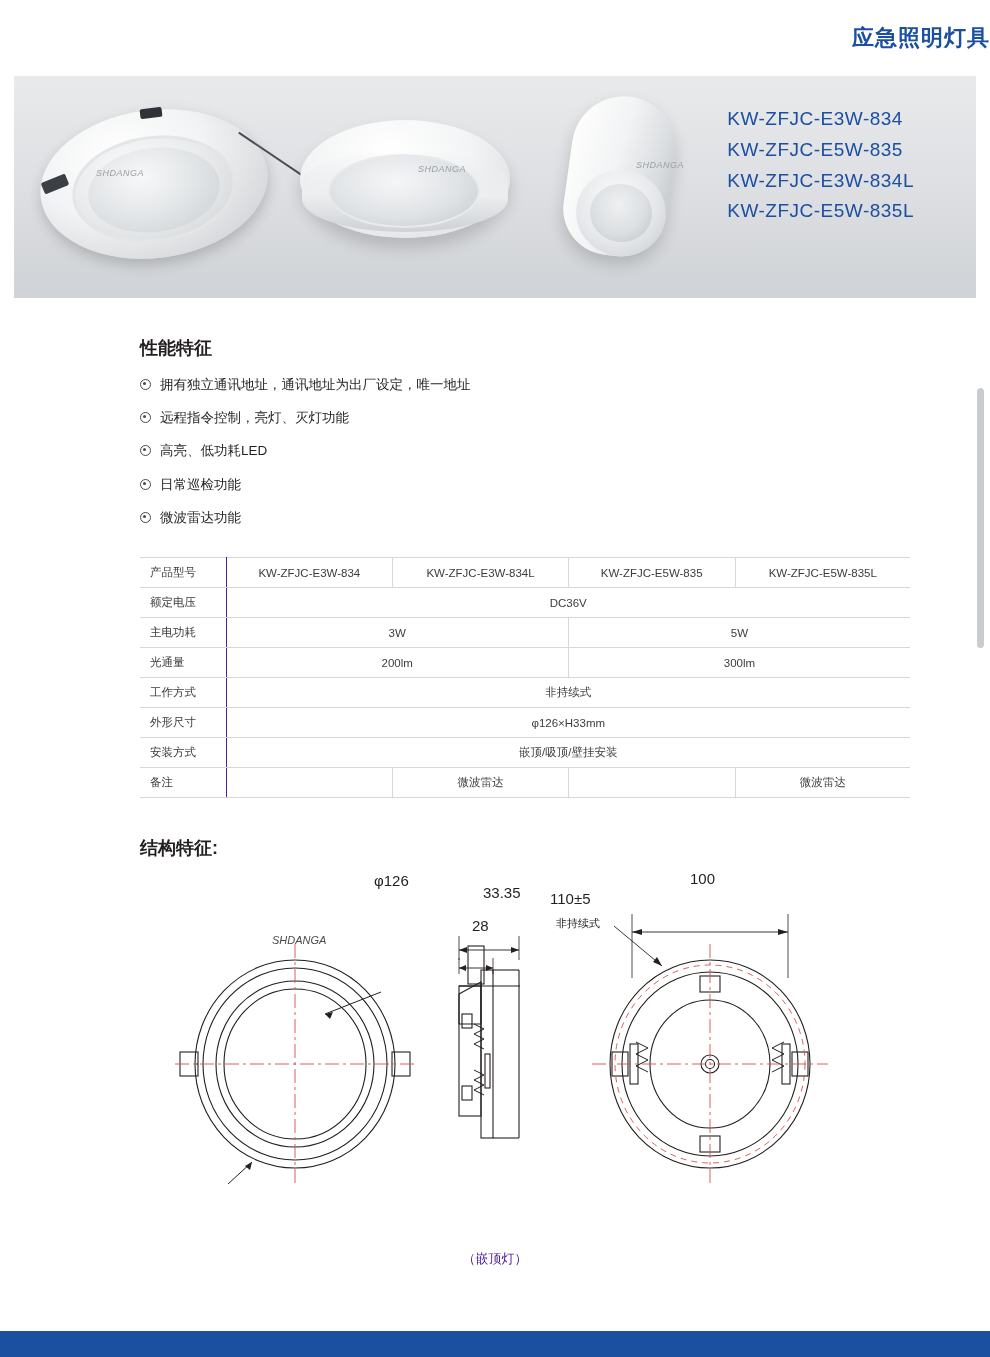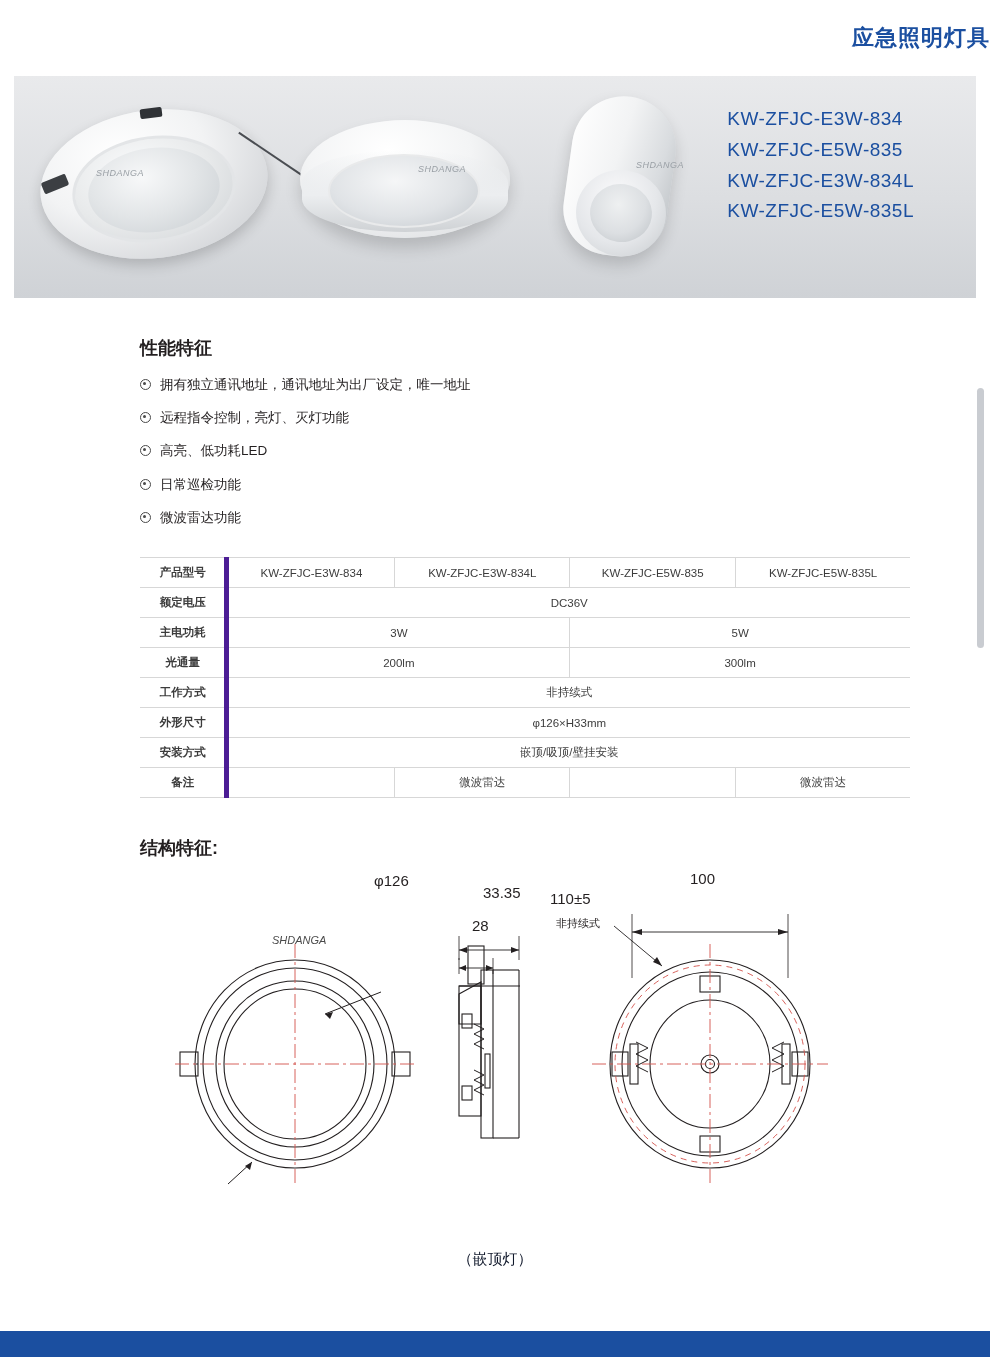--- a/index.html
+++ b/index.html
@@ -193,44 +193,43 @@
   table.param-table td {
     border-bottom: 1px solid #d7d7d7;
     border-right: 1px solid #d7d7d7;
     height: 30px;
     padding: 0 8px;
     text-align: center;
     white-space: nowrap;
   }
   table.param-table tr:first-child td { border-top: 1px solid #d7d7d7; }
   table.param-table td.label {
-    text-align: center;
+    text-align: left;
     width: 86px;
     border-left: none;
-    border-right: 5px solid #4c1d95;
+    border-right: 1px solid #4c1d95;
     padding-left: 10px;
-    font-weight: bold;
   }
   table.param-table td.last { border-right: none; }
 
   .structure {
     margin: 38px 0 0 140px;
   }
 
   
   .drawings {
     position: relative;
     margin: 14px 0 0 0;
     width: 844px;
     height: 370px;
   }
   .caption {
     text-align: center;
-    font-size: 15px;
-    color: #0f172a;
+    font-size: 13px;
+    color: #4c1d95;
     margin-top: 6px;
   }
 
   .dim-text {
     position: absolute;
     font-size: 15px;
     color: #231f20;
     white-space: nowrap;
   }
   .dim-small { font-size: 11px; }

